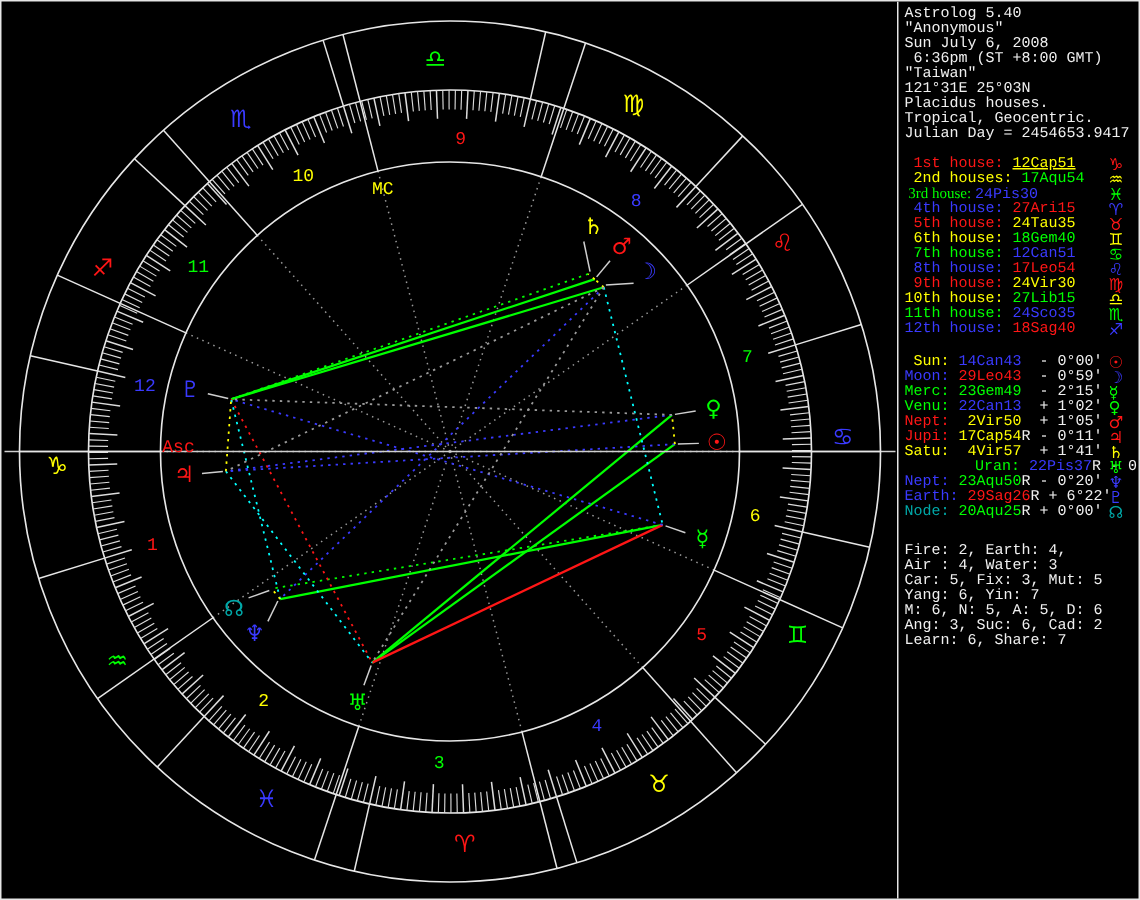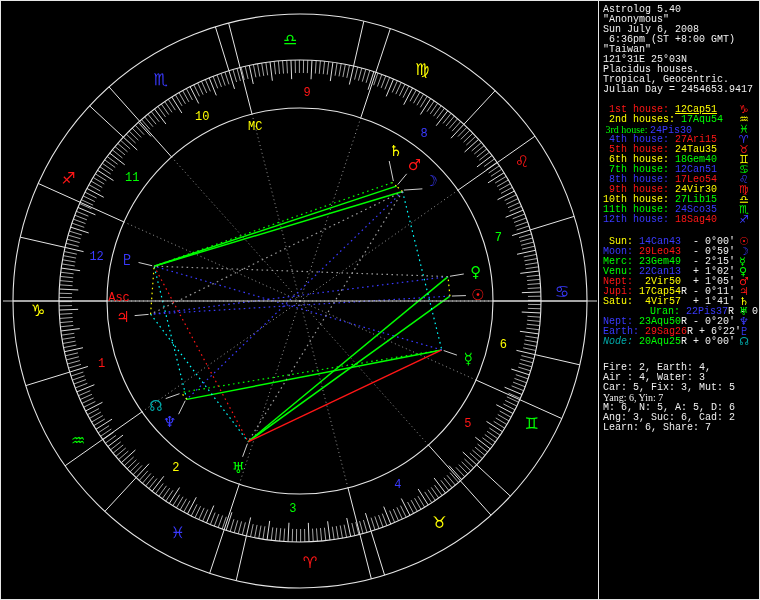--- a/index.html
+++ b/index.html
@@ -525,26 +525,26 @@
         <div class="line"><span style="color: rgb(255, 255, 0);"> Sun:</span><span style="color: rgb(58, 58, 255);"> 14Can43</span><span style="color: rgb(240, 240, 240);"> </span><span style="color: rgb(240, 240, 240);"> - 0°00'</span><span class="g" style="color: rgb(255, 22, 22);">☉</span></div>
         <div class="line"><span style="color: rgb(58, 58, 255);">Moon:</span><span style="color: rgb(255, 22, 22);"> 29Leo43</span><span style="color: rgb(240, 240, 240);"> </span><span style="color: rgb(240, 240, 240);"> - 0°59'</span><span class="g" style="color: rgb(58, 58, 255);">☽</span></div>
         <div class="line"><span style="color: rgb(0, 255, 0);">Merc:</span><span style="color: rgb(0, 255, 0);"> 23Gem49</span><span style="color: rgb(240, 240, 240);"> </span><span style="color: rgb(240, 240, 240);"> - 2°15'</span><span class="g" style="color: rgb(0, 255, 0);">☿</span></div>
         <div class="line"><span style="color: rgb(0, 255, 0);">Venu:</span><span style="color: rgb(58, 58, 255);"> 22Can13</span><span style="color: rgb(240, 240, 240);"> </span><span style="color: rgb(240, 240, 240);"> + 1°02'</span><span class="g" style="color: rgb(0, 255, 0);">♀</span></div>
         <div class="line"><span style="color: rgb(255, 22, 22);">Nept:</span><span style="color: rgb(255, 255, 0);">  2Vir50</span><span style="color: rgb(240, 240, 240);"> </span><span style="color: rgb(240, 240, 240);"> + 1°05'</span><span class="g" style="color: rgb(255, 22, 22);">♂</span></div>
         <div class="line"><span style="color: rgb(255, 22, 22);">Jupi:</span><span style="color: rgb(255, 255, 0);"> 17Cap54</span><span style="color: rgb(240, 240, 240);">R</span><span style="color: rgb(240, 240, 240);"> - 0°11'</span><span class="g" style="color: rgb(255, 22, 22);">♃</span></div>
         <div class="line"><span style="color: rgb(255, 255, 0);">Satu:</span><span style="color: rgb(255, 255, 0);">  4Vir57</span><span style="color: rgb(240, 240, 240);"> </span><span style="color: rgb(240, 240, 240);"> + 1°41'</span><span class="g" style="color: rgb(255, 255, 0);">♄</span></div>
         <div class="line"><span style="color: rgb(0, 255, 0); margin-left: 47px;">Uran:</span><span style="color: rgb(58, 58, 255);"> 22Pis37</span><span style="color: rgb(240, 240, 240);">R</span><span style="color: rgb(240, 240, 240);"> - 0°47'</span><span class="g" style="color: rgb(0, 255, 0);">♅</span></div>
         <div class="line"><span style="color: rgb(58, 58, 255);">Nept:</span><span style="color: rgb(0, 255, 0);"> 23Aqu50</span><span style="color: rgb(240, 240, 240);">R</span><span style="color: rgb(240, 240, 240);"> - 0°20'</span><span class="g" style="color: rgb(58, 58, 255);">♆</span></div>
         <div class="line"><span style="color: rgb(58, 58, 255);">Earth:</span><span style="color: rgb(255, 22, 22);"> 29Sag26</span><span style="color: rgb(240, 240, 240);">R</span><span style="color: rgb(240, 240, 240);"> + 6°22'</span><span class="g" style="color: rgb(58, 58, 255);">♇</span></div>
-        <div class="line"><span style="color: rgb(0, 168, 168); font-style: italic;">Node:</span><span style="color: rgb(0, 255, 0); margin-top: 20px;"> 20Aqu25</span><span style="color: rgb(240, 240, 240);">R</span><span style="color: rgb(240, 240, 240);"> + 0°00'</span><span class="g" style="color: rgb(0, 168, 168);">☊</span></div>
+        <div class="line"><span style="color: rgb(0, 168, 168);">Node:</span><span style="color: rgb(0, 255, 0); margin-top: 20px;"> 20Aqu25</span><span style="color: rgb(240, 240, 240);">R</span><span style="color: rgb(240, 240, 240);"> + 0°00'</span><span class="g" style="color: rgb(0, 168, 168);">☊</span></div>
       </div>
     <div class="gap16"></div>
     <div id="stats">
         <div class="line"><span style="color: rgb(240, 240, 240); text-align: right;">Fire: 2, Earth: 4,</span></div>
         <div class="line"><span style="color: rgb(240, 240, 240);">Air : 4, Water: 3</span></div>
         <div class="line"><span style="color: rgb(240, 240, 240);">Car: 5, Fix: 3, Mut: 5</span></div>
-        <div class="line"><span style="color: rgb(240, 240, 240); font-family: Liberation Serif, serif;">Yang: 6, Yin: 7</span></div>
+        <div class="line"><span style="color: rgb(240, 240, 240);">Yang: 6, Yin: 7</span></div>
         <div class="line"><span style="color: rgb(240, 240, 240);">M: 6, N: 5, A: 5, D: 6</span></div>
         <div class="line"><span style="color: rgb(240, 240, 240);">Ang: 3, Suc: 6, Cad: 2</span></div>
         <div class="line"><span style="color: rgb(240, 240, 240);">Learn: 6, Share: 7</span></div>
       </div>
   </div>
 </div>
 
 </body></html>

